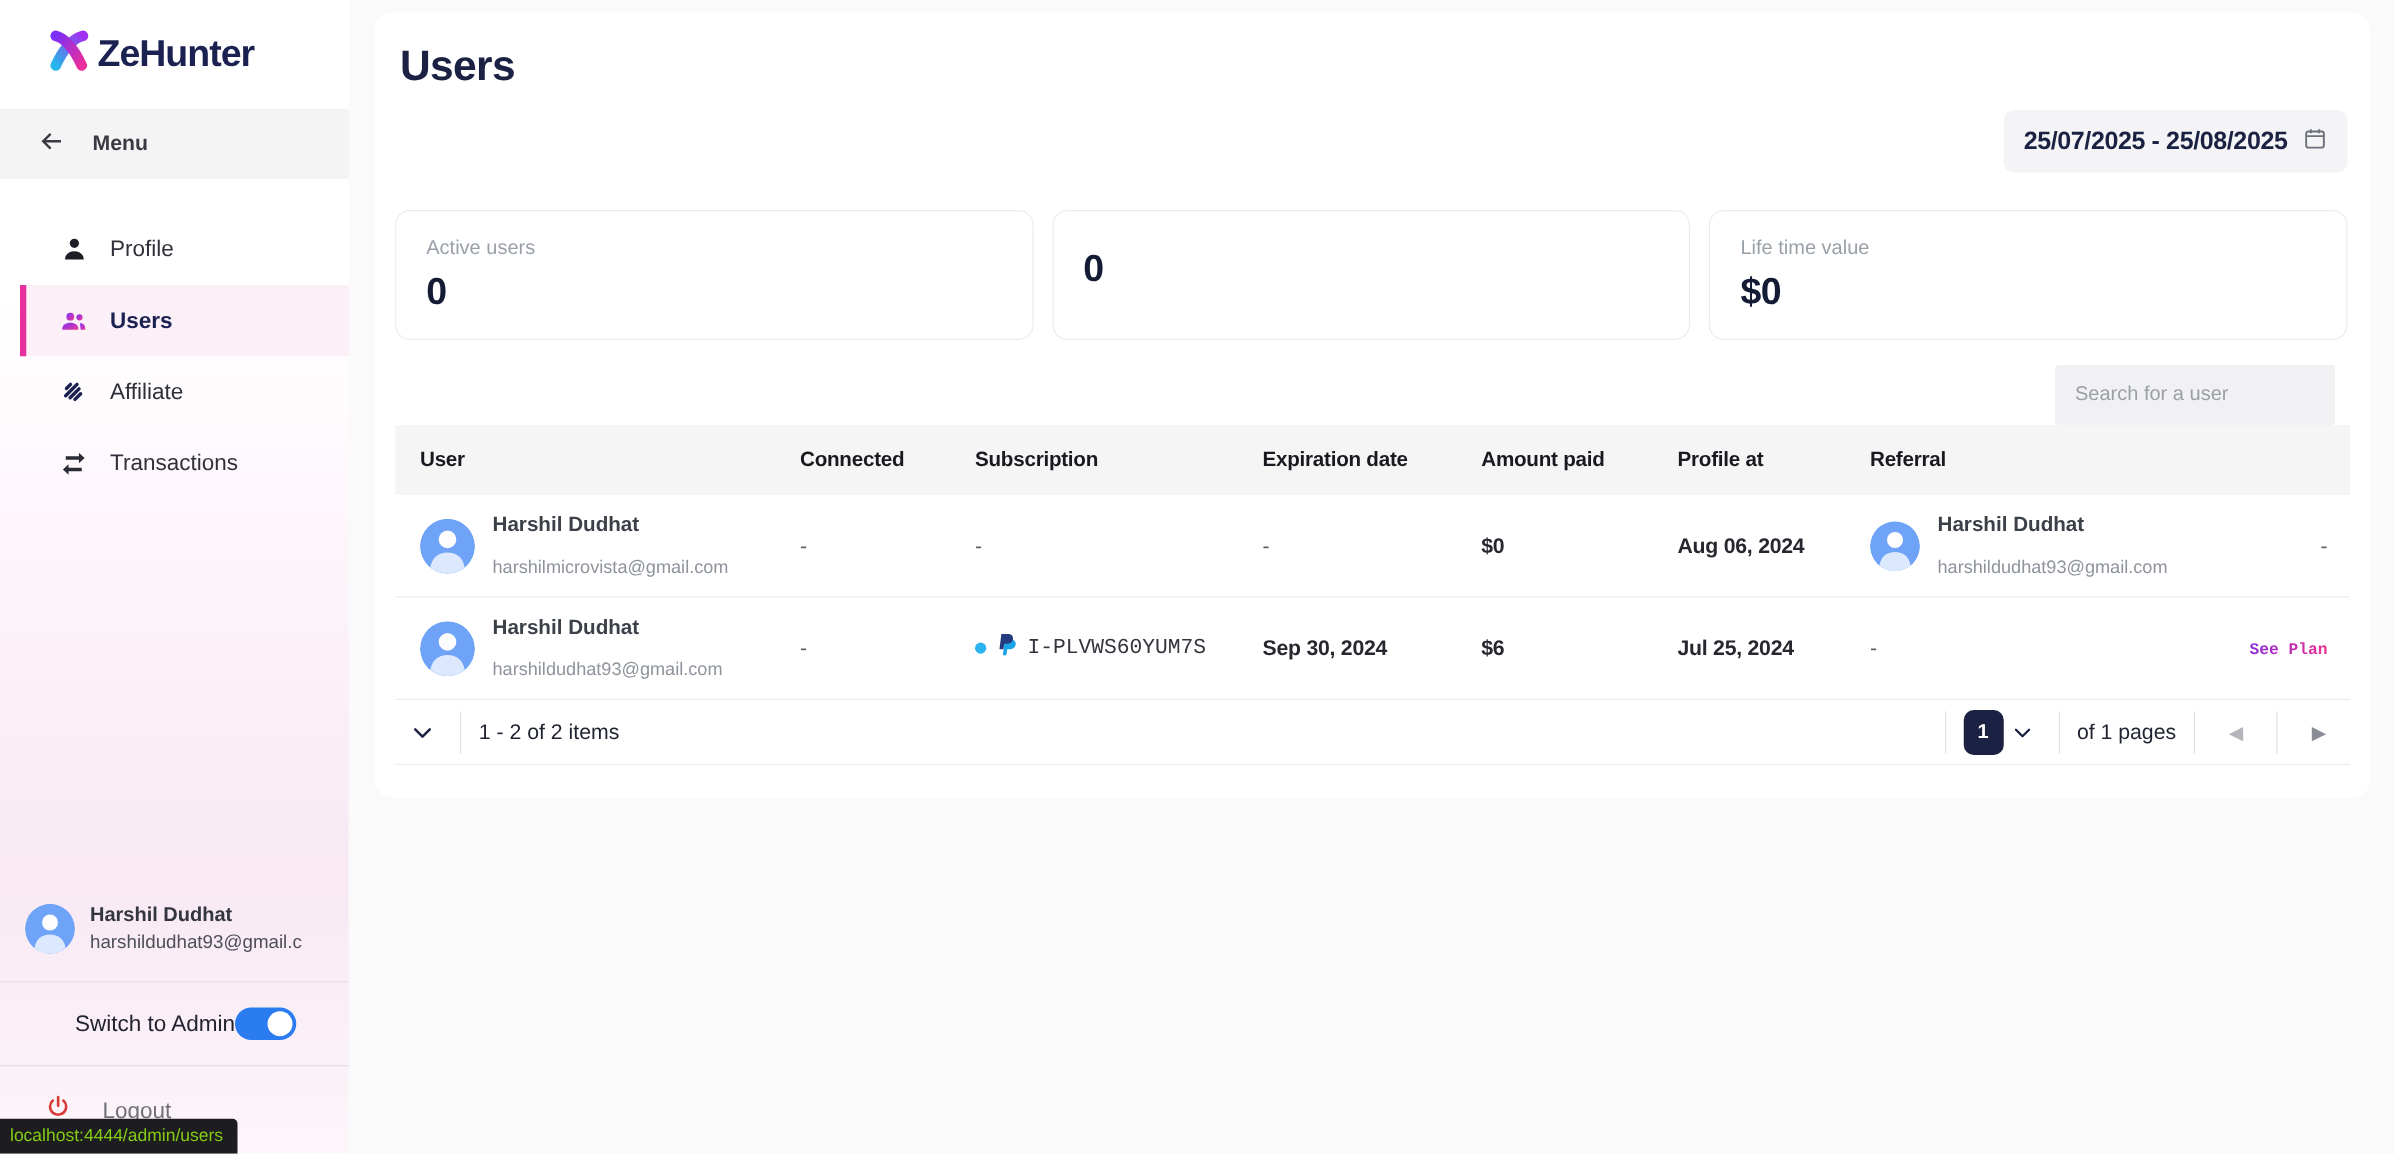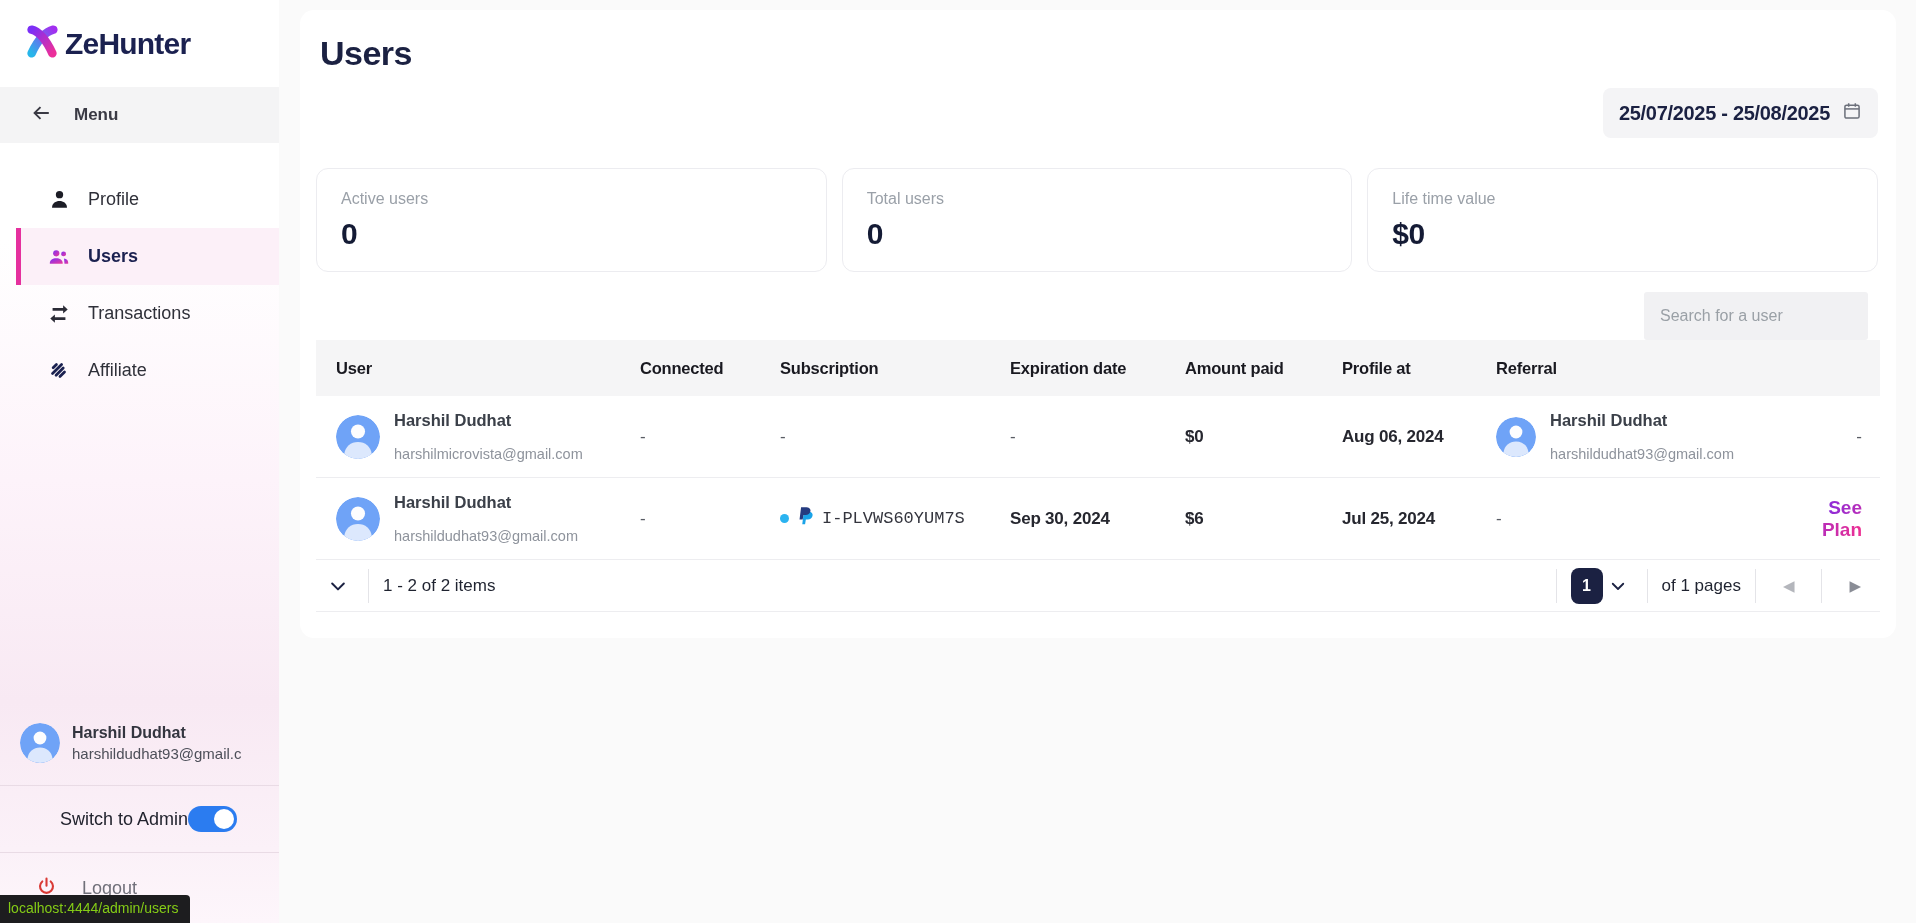--- a/index.html
+++ b/index.html
@@ -11,21 +11,21 @@
     overflow:hidden;
     color:#26272f;
   }
 
   
   .sidebar {
     position:absolute; left:0; top:0; width:279px; height:923px;
     background:linear-gradient(180deg,#ffffff 0%,#ffffff 26%,#fdf3fa 52%,#f8e9f3 76%,#fbf1f8 92%,#fdf6fb 100%);
     display:flex; flex-direction:column; z-index:2;
   }
-  .logo-row { height:87px; background:#fff; display:flex; align-items:center; padding-left:25px; gap:6px; flex:none; }
+  .logo-row { height:87px; background:#fff; display:flex; align-items:center; padding-left:38px; gap:6px; flex:none; }
   .logo-text { font-size:30px; font-weight:700; color:#1b2150; letter-spacing:-0.8px; }
   .menu-row { height:56px; background:#f4f4f5; display:flex; align-items:center; padding-left:30px; gap:22px; flex:none; cursor:pointer; }
   .menu-label { font-size:17px; font-weight:700; color:#3a3a44; }
   .nav { padding-top:28px; flex:none;padding-left:16px; }
   .nav-item { height:57px; display:flex; align-items:center; padding-left:32px; gap:18px; font-size:18px; color:#2f3039; cursor:pointer; }
   .nav-item .ico { width:22px; height:22px; flex:none; display:flex; align-items:center; justify-content:center; }
   .nav-item.active { background:#fcf0f8; border-left:5px solid #e5309e; padding-left:27px; color:#1b2150; font-weight:700; }
   .side-spacer { flex:1; }
   .profile-block { display:flex; align-items:center; gap:12px; padding-left:20px; margin-bottom:22px; flex:none; }
   .profile-name { font-size:16px; font-weight:700; color:#33353f; }
@@ -80,23 +80,23 @@
   .user-cell { display:flex; align-items:center; gap:14px; }
   .user-name { font-size:16.5px; font-weight:600; color:#3b4049; }
   .user-email { font-size:14.5px; color:#8e939c; margin-top:16px; }
   .dash { font-size:17px; color:#595c64; }
   .val { font-size:17px; font-weight:600; color:#26272f; letter-spacing:-0.2px; }
   .sub-cell { display:flex; align-items:center; gap:8px;font-family:Liberation Mono, monospace; }
   .sub-dot { width:9px; height:9px; border-radius:50%; background:#2bb3f0; flex:none; }
   .sub-id { font-size:17px; color:#34353e; }
   .action-cell { text-align:right; padding-right:10px; }
   .see-plan {
-    font-size:19px; font-weight:700; cursor:pointer;
+    font-size:13px; font-weight:700; cursor:pointer;
     background:linear-gradient(90deg,#8d2bd8 0%,#ee2f92 100%);
-    -webkit-background-clip:text; background-clip:text; color:transparent;
+    -webkit-background-clip:text; background-clip:text; color:transparent;font-family:Liberation Mono, monospace;
   }
   .avatar { border-radius:50%; flex:none; display:block; }
 
   .pg-row { height:52px; display:flex; align-items:center; border-bottom:1px solid #ededf0; padding:0 6px 0 6px; }
   .pg-divider { width:1px; height:34px; background:#e4e4e8; margin:0 14px; flex:none; }
   .pg-summary { font-size:17px; color:#1f2330; }
   .pg-right { margin-left:auto; display:flex; align-items:center; }
   .pg-box { width:32px; height:36px; border-radius:8px; background:#1b2142; color:#fff; font-size:16px; font-weight:600; display:flex; align-items:center; justify-content:center; cursor:pointer; }
   .pg-pages { font-size:17px; color:#1f2330; }
   .pg-arrow { font-size:15px; padding:0 13px; cursor:pointer; }
@@ -164,40 +164,40 @@
             <circle cx="17" cy="8.6" r="2.7"></circle>
             <path d="M17.5 13.6c2.8.3 4.5 2 4.5 4.4v1.4h-4z"></path>
           </g>
         </svg>
       </span>
       <span>Users</span>
     </div>
 
     <div class="nav-item">
       <span class="ico">
-        <svg width="22" height="22" viewBox="0 0 24 24" fill="#2b2b36">
-          <path d="M16.5 2.5l5 4.5-5 4.5V8.5H5v-3h11.5z"></path>
-          <path d="M7.5 12.5V15.5H19v3H7.5v3l-5-4.5z"></path>
-        </svg>
-      </span>
-      <span>Transactions</span>
-    </div>
-
-    <div class="nav-item">
-      <span class="ico">
         <svg width="22" height="22" viewBox="0 0 24 24">
           <g fill="#1b2150" transform="rotate(-45 12 12)">
             <rect x="3.5" y="7.5" width="17" height="3" rx="1.5"></rect>
             <rect x="5" y="11.5" width="14" height="3" rx="1.5"></rect>
             <rect x="7" y="15.5" width="10" height="3" rx="1.5"></rect>
             <rect x="8.5" y="3.5" width="8" height="3" rx="1.5"></rect>
           </g>
         </svg>
       </span>
       <span>Affiliate</span>
+    </div>
+
+    <div class="nav-item">
+      <span class="ico">
+        <svg width="22" height="22" viewBox="0 0 24 24" fill="#2b2b36">
+          <path d="M16.5 2.5l5 4.5-5 4.5V8.5H5v-3h11.5z"></path>
+          <path d="M7.5 12.5V15.5H19v3H7.5v3l-5-4.5z"></path>
+        </svg>
+      </span>
+      <span>Transactions</span>
     </div>
   </div>
 
   <div class="side-spacer"></div>
 
   <div class="profile-block">
     <svg class="avatar" width="40" height="40" viewBox="0 0 40 40">
       <circle cx="20" cy="20" r="20" fill="#6fa3f7"></circle>
       <circle cx="20" cy="15" r="6.4" fill="#fdfdfe"></circle>
       <path d="M7.5 35.5c1-7 5.8-11 12.5-11s11.5 4 12.5 11a20 20 0 0 1-25 0z" fill="#dce8fd"></path>
@@ -244,21 +244,20 @@
       </svg>
     </span>
   </div>
 
   <div class="stats-row">
     <div class="stat-card">
       <div class="stat-label">Active users</div>
       <div class="stat-value">0</div>
     </div>
     <div class="stat-card">
-      <div class="stat-label">Total users</div>
       <div class="stat-value">0</div>
     </div>
     <div class="stat-card">
       <div class="stat-label">Life time value</div>
       <div class="stat-value">$0</div>
     </div>
   </div>
 
   <input class="search-input" type="text" placeholder="Search for a user" style="">
 

